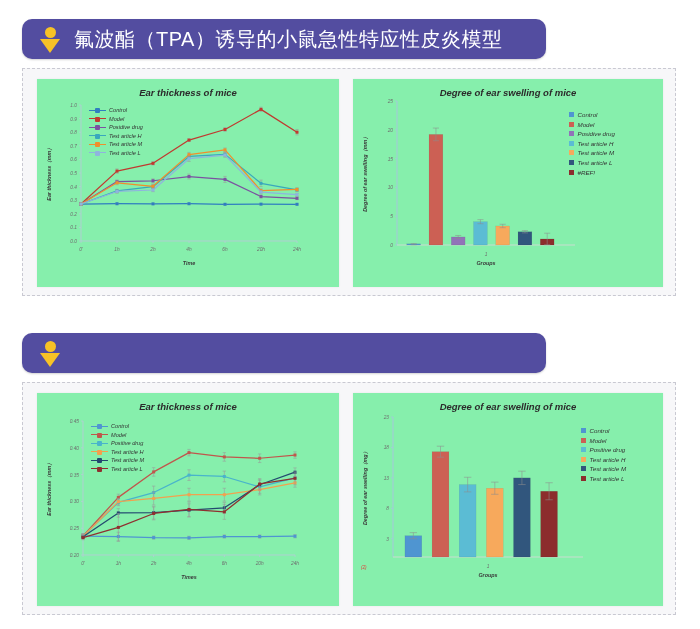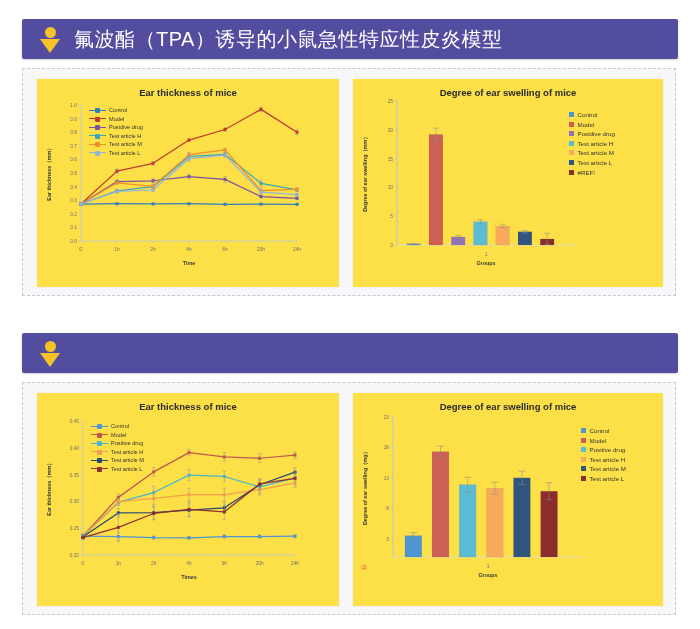--- a/index.html
+++ b/index.html
@@ -10,22 +10,22 @@
     -webkit-font-smoothing:antialiased;
   }
   .page{width:700px;height:629px;position:relative;background:#fff;}
 
   
   .section{position:absolute;left:0;width:700px;}
   .sec1{top:0;}
   .sec2{top:314px;}
 
   .banner{
-    position:absolute;left:22px;top:19px;width:656px;height:40px;
-    background:#534da0;border-radius:2px;
+    position:absolute;left:22px;top:19px;width:524px;height:40px;
+    background:#534da0;border-radius:10px;
     display:flex;align-items:center;
     box-shadow:0 1px 2px rgba(0,0,0,.18);
   }
   .banner-icon{
     width:30px;height:30px;margin-left:14px;margin-right:8px;
     position:relative;flex:0 0 auto;
   }
   .banner-icon .dot{
     position:absolute;left:9px;top:3px;width:11px;height:11px;border-radius:50%;
     background:#f7c226;
@@ -43,22 +43,23 @@
   .panel{
     position:absolute;left:22px;width:654px;
     background:#f7f7f9;
     border:1px dashed #c9c9d2;
     box-sizing:border-box;
   }
   .sec1 .panel{top:68px;height:228px;}
   .sec2 .panel{top:68px;height:233px;}
 
   .card{
-    position:absolute;background:#fde047;
+    position:absolute;background:#86efac;
     box-shadow:0 0 2px rgba(0,0,0,.07);
+    font-style:italic;
   }
   .card-l{left:14px;top:10px;width:302px;}
   .card-r{left:330px;top:10px;width:310px;}
   .sec1 .card{height:208px;}
   .sec2 .card{height:213px;}
 
   
   .chart{position:relative;width:100%;height:100%;}
   .chart-title{
     position:absolute;left:0;right:0;text-align:center;

